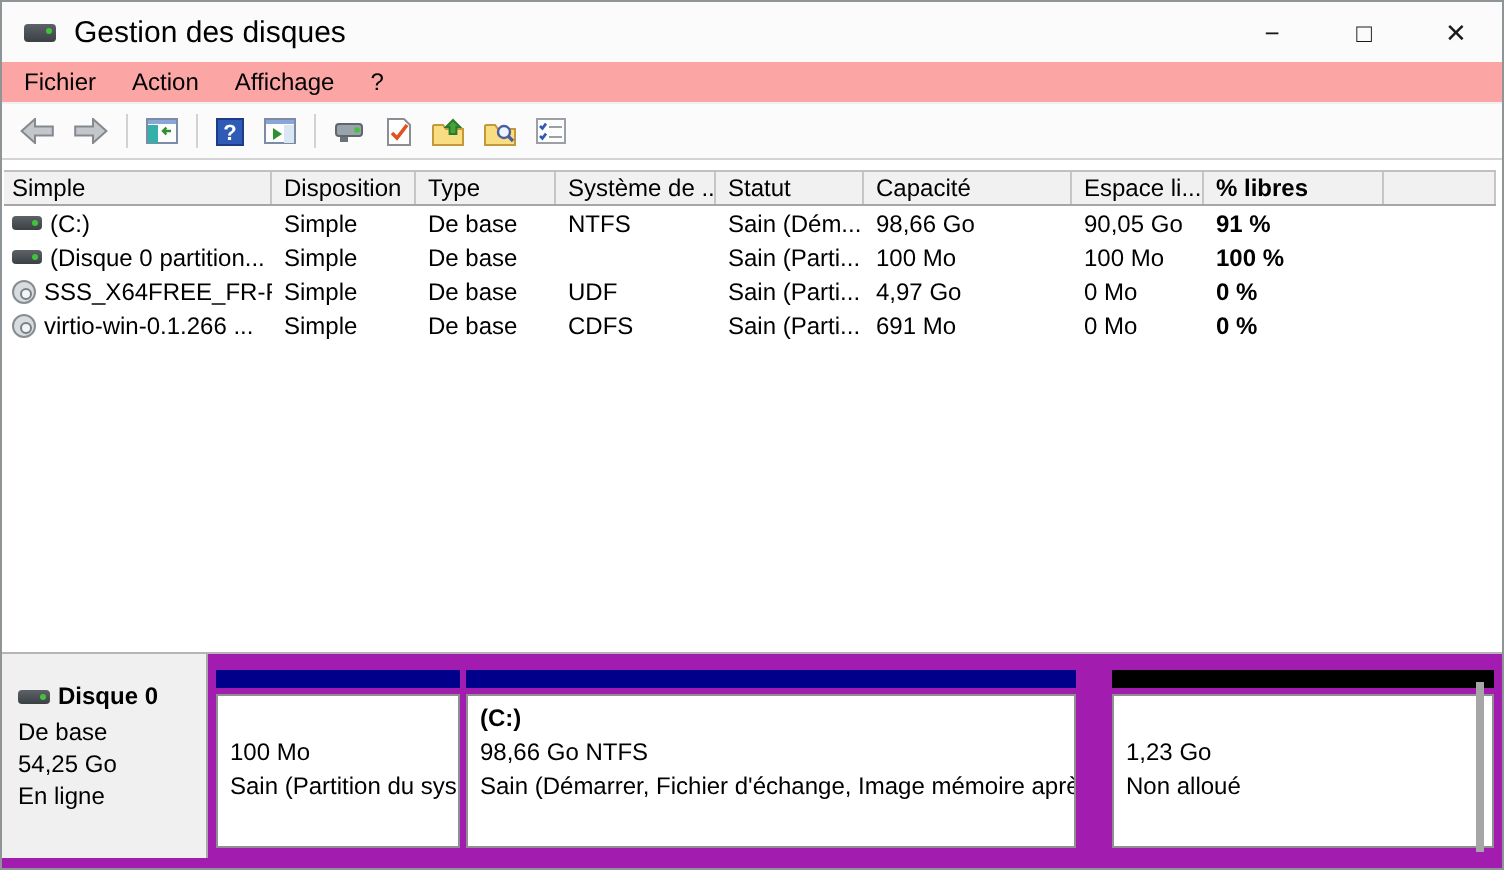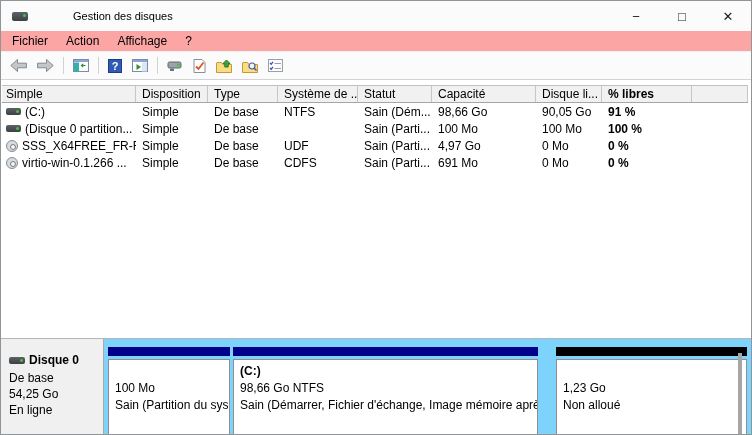--- a/index.html
+++ b/index.html
@@ -6,21 +6,21 @@
   html,body { width: 752px; height: 435px; }
   body { font-family: "Liberation Sans", sans-serif; font-size: 12px; color: #000; background: #fff; }
   .window { width: 752px; height: 435px; border: 1px solid #8f9496; background: #fff; display: flex; flex-direction: column; position: relative; overflow: hidden; }
 
   
   .titlebar { height: 30px; background: #fbfbfb; display: flex; align-items: center; flex: none; }
   .title-icon-wrap { margin-left: 11px; margin-right: 9px; display: flex; align-items: center; }
   .icon-hdd { display: inline-block; width: 16px; height: 7px; background: linear-gradient(#5c6267,#3b4044); border-radius: 2px; position: relative; flex: none; }
   .icon-hdd::after { content: ""; position: absolute; right: 2px; top: 2px; width: 3px; height: 3px; background: #43c33c; border-radius: 50%; }
   .title-icon-wrap .icon-hdd { width: 16px; height: 9px; }
-  .title-text { font-size: 11px; margin-left: 36px; }
+  .title-text { font-size: 15px; }
   .win-controls { margin-left: auto; display: flex; height: 100%; }
   .win-btn { width: 46px; height: 100%; display: flex; align-items: center; justify-content: center; font-size: 13px; color: #1a1a1a; }
 
   
   .menubar { height: 21px; background: #fca5a5; display: flex; align-items: center; padding-left: 2px; border-bottom: 1px solid #f0f0f0; flex: none; }
   .menu-item { padding: 2px 9px; }
 
   
   .toolbar { height: 28px; background: #fbfbfb; display: flex; align-items: center; padding-left: 4px; border-bottom: 1px solid #d4d4d4; flex: none; }
   .tb-btn { padding: 2px 4px; margin: 0 1px; display: flex; align-items: center; justify-content: center; }
@@ -40,21 +40,21 @@
   .cell.c-statut { width: 74px; }
   .cell.c-cap { width: 104px; }
   .cell.c-esp { width: 66px; }
   .cell.c-pct { width: 90px; font-weight: bold; }
   .cell.c-extra { width: 56px; }
   .icon-cd { display: inline-block; width: 12px; height: 12px; background: #d9dcdf; border: 1px solid #878d91; border-radius: 50%; position: relative; flex: none; }
   .icon-cd::after { content: ""; position: absolute; left: 3px; top: 3px; width: 4px; height: 4px; background: #f2f4f5; border: 1px solid #787f84; border-radius: 50%; }
   .vrow .icon-hdd { width: 15px; height: 7px; }
 
   
-  .disk-pane { height: 96px; border-top: 1px solid #b5b5b5; background: #7dd3fc; position: relative; flex: none; }
+  .disk-pane { height: 108px; border-top: 1px solid #b5b5b5; background: #a21caf; position: relative; flex: none; }
   .disk-info { position: absolute; left: 0; top: 0; width: 103px; height: 102px; background: #f0f0f0; border-right: 1px solid #a9a9a9; padding: 13px 0 0 8px; line-height: 16px; }
   .disk-title { font-weight: bold; display: flex; align-items: center; gap: 4px; margin-bottom: 2px; }
   .part-box { position: absolute; top: 0; height: 102px; }
   .part-bar { position: absolute; left: 0; top: 8px; height: 9px; width: 100%; }
   .bar-primary { background: #00008b; }
   .bar-unalloc { background: #000000; }
   .part-body { position: absolute; left: 0; top: 20px; height: 77px; width: 100%; background: #fff; border: 1px solid #8f8f8f; padding: 3px 0 0 6px; line-height: 17px; white-space: nowrap; overflow: hidden; }
   .part-title { font-weight: bold; height: 17px; }
   .p1 { left: 107px; width: 122px; }
   .p2 { left: 232px; width: 305px; }
@@ -165,21 +165,21 @@
 
   <div class="content">
     <div class="vtable">
       <div class="vhead">
         <div class="cell c-volume">Simple</div>
         <div class="cell c-dispo">Disposition</div>
         <div class="cell c-type">Type</div>
         <div class="cell c-fs">Système de ...</div>
         <div class="cell c-statut">Statut</div>
         <div class="cell c-cap">Capacité</div>
-        <div class="cell c-esp">Disque li...</div>
+        <div class="cell c-esp">Espace li...</div>
         <div class="cell c-pct">% libres</div>
         <div class="cell c-extra"></div>
       </div>
 
       <div class="vrow">
         <div class="cell c-volume">
             <span class="icon-hdd"></span>
             <span>(C:)</span>
           </div>
         <div class="cell c-dispo">Simple</div>

